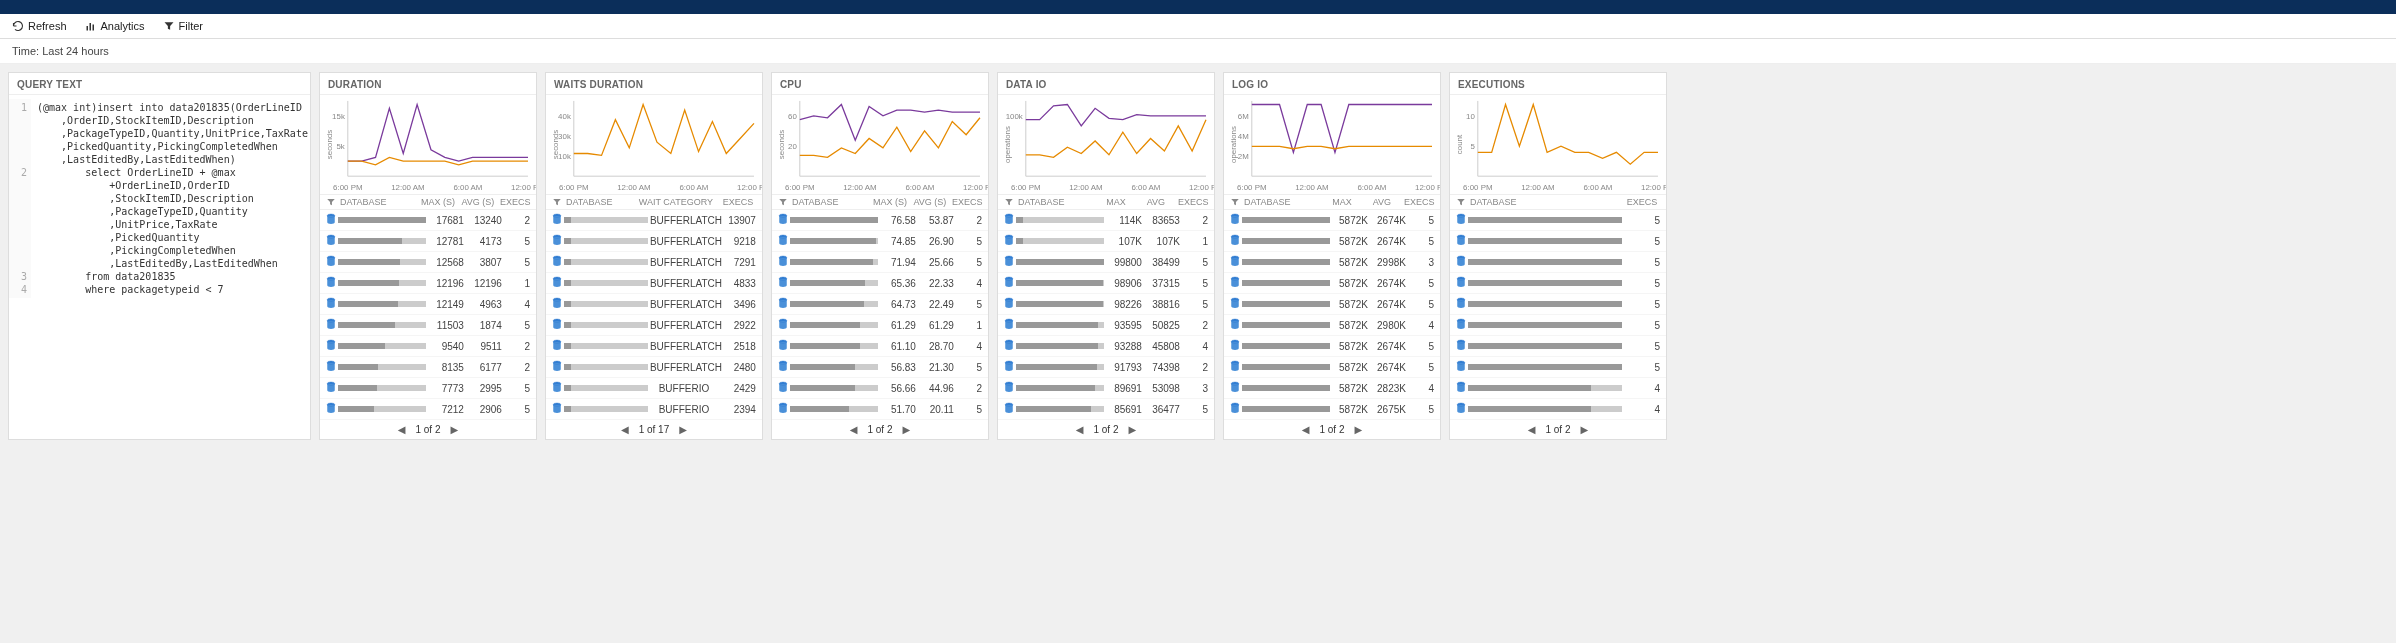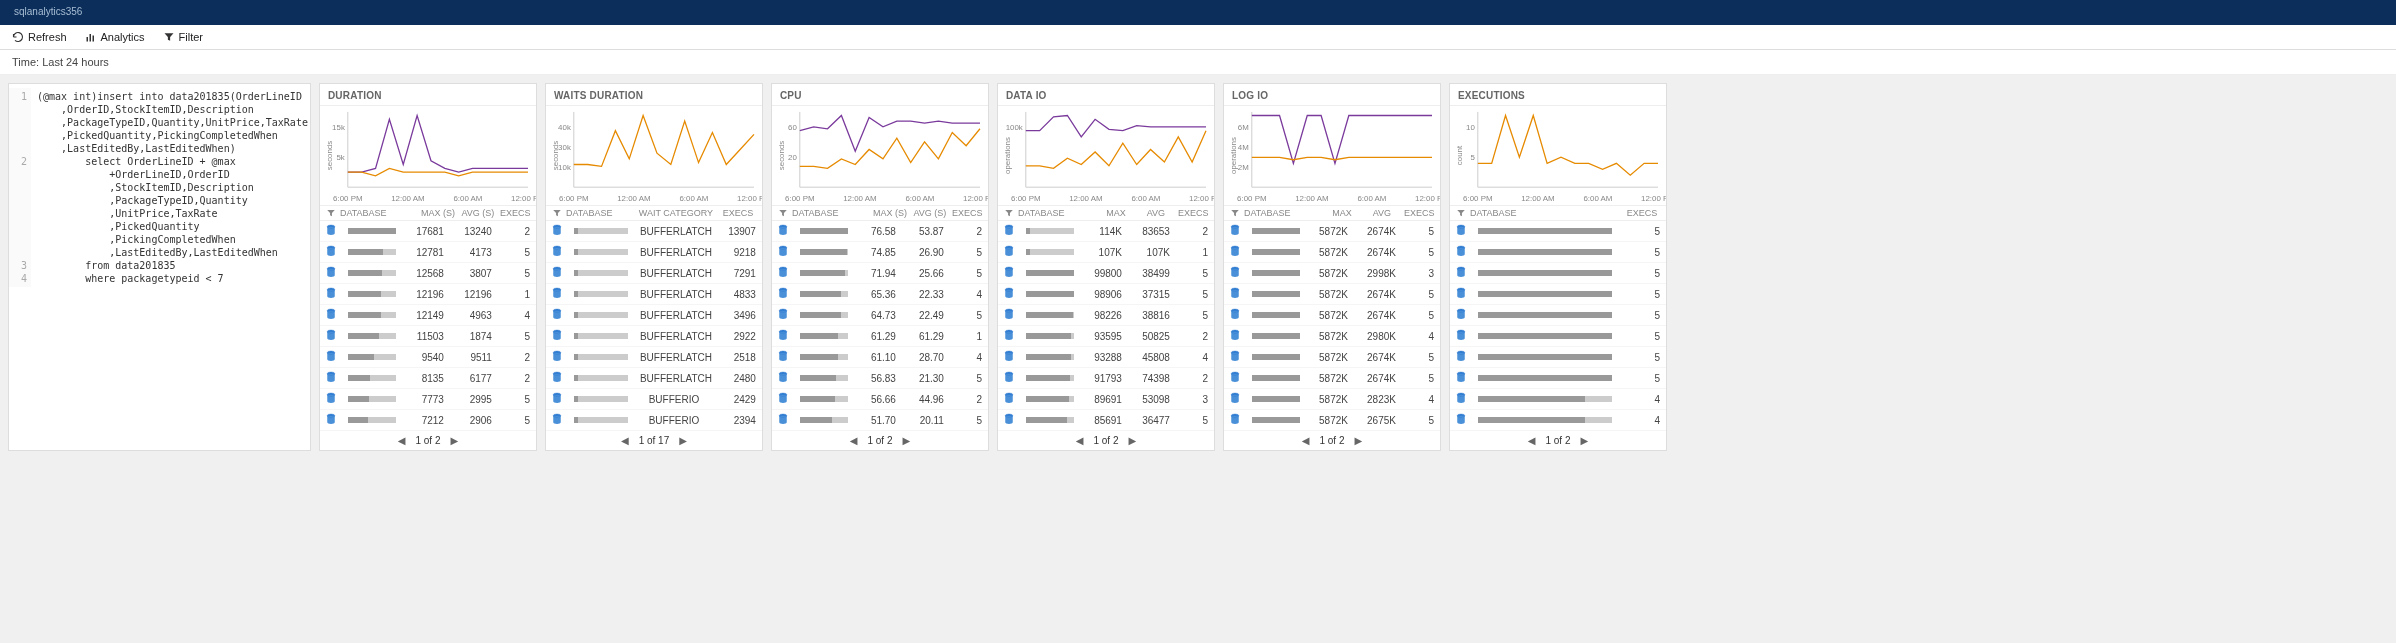--- a/index.html
+++ b/index.html
@@ -18,35 +18,34 @@
 .code { font-family:Consolas,monospace; font-size:10px; padding:4px 0 4px 0; display:flex; }
 .gutter { width:22px; background:#fafafa; color:#aaa; text-align:right; padding:2px 4px 2px 0; }
 .gutter div { line-height:13px; }
 .sql { padding:2px 2px 2px 6px; white-space:pre; color:#333; line-height:13px; }
 .chart { height:100px; position:relative; border-bottom:1px solid #eee; }
 .chart svg { width:100%; height:100%; }
 .axis-label { font-size:8px; fill:#888; }
 .tbl-head { display:flex; padding:2px 6px; font-size:9px; color:#888; border-bottom:1px solid #eee; align-items:center; gap:4px; }
 .tbl-head .spacer { flex:1; }
 .tbl-head span { text-align:center; }
-.row { display:flex; align-items:center; padding:3px 6px; gap:12px; font-size:10px; border-bottom:1px solid #f5f5f5; }
+.row { display:flex; align-items:center; padding:3px 6px; gap:2px; font-size:10px; border-bottom:1px solid #f5f5f5; }
 .row .dbicon svg { width:10px; height:12px; }
 .row .bar { flex:1; height:6px; background:#ccc; position:relative; }
 .row .bar-fill { position:absolute; top:0; left:0; bottom:0; background:#999; }
 .row .v { width:36px; text-align:right; color:#444; }
 .row .v.wide { width:68px; text-align:center; }
 .pager { display:flex; justify-content:center; align-items:center; gap:10px; padding:4px; font-size:10px; color:#333; }
 .pager .pgbtn { cursor:pointer; color:#666; font-size:10px; }
 .filter-icon { width:10px; height:10px; }
 </style>
 </head>
 <body>
 
 <div class="header">
-  <div class="sub">sqlanalytics356</div>
 </div>
 
 <div class="toolbar">
   <div class="tb-btn">
     <svg viewBox="0 0 16 16">
         <path fill="none" stroke="#333" stroke-width="1.5" d="M2 8a6 6 0 1 1 2 4.5M2 8V4M2 8h4"></path>
       </svg>
     <span>Refresh</span>
   </div>
   <div class="tb-btn">
@@ -63,20 +62,21 @@
       </svg>
     <span>Filter</span>
   </div>
 </div>
 
 <div class="time-row">Time: Last 24 hours</div>
 
 <div class="panels">
 
   <div class="panel query">
+    <div class="panel-title">QUERY TEXT</div>
     <div class="code">
       <div class="gutter" id="gutter">
           <div>1</div>
           <div>&nbsp;</div>
           <div>&nbsp;</div>
           <div>&nbsp;</div>
           <div>&nbsp;</div>
           <div>2</div>
           <div>&nbsp;</div>
           <div>&nbsp;</div>

